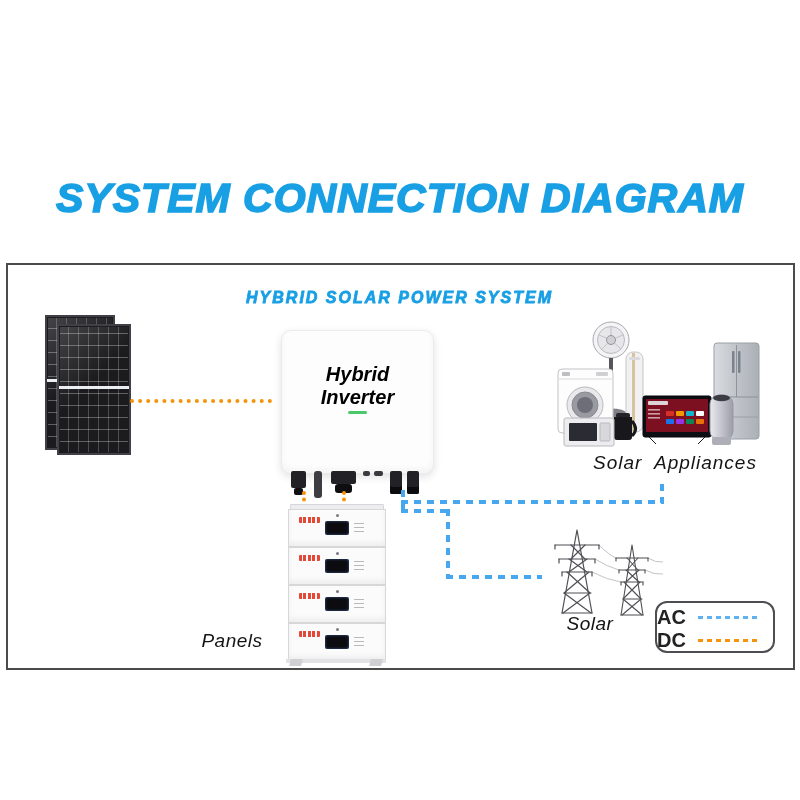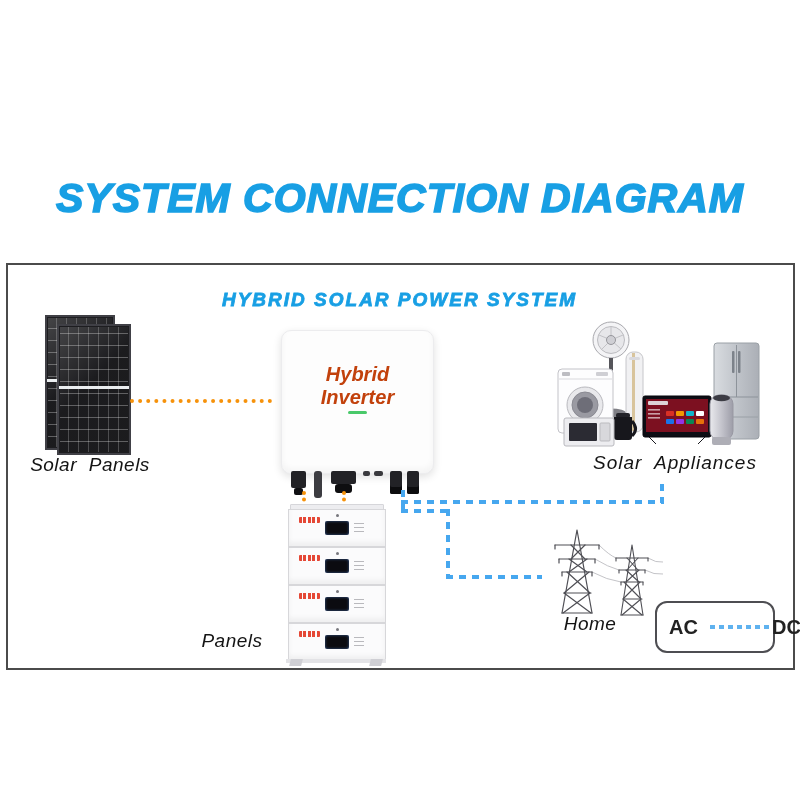--- a/index.html
+++ b/index.html
@@ -3,21 +3,21 @@
 <meta charset="utf-8">
 <style>
   html,body{margin:0;padding:0;background:#fff;}
   .stage{position:relative;width:800px;height:800px;background:#fff;overflow:hidden;
          font-family:Liberation Sans, sans-serif;margin-top:13px;}
   
   .title{position:absolute;top:162px;left:0;width:800px;margin:0;text-align:center;
          font-size:41px;font-weight:bold;font-style:italic;letter-spacing:1px;
          color:var(--title-blue,#189FE4);-webkit-text-stroke:1.6px var(--title-blue,#189FE4);}
   .subtitle{position:absolute;top:276px;left:6px;width:787px;margin:0;text-align:center;
-         font-size:19px;font-weight:bold;font-style:italic;letter-spacing:2px;
+         font-size:16px;font-weight:bold;font-style:italic;letter-spacing:2px;
          color:var(--title-blue,#189FE4);-webkit-text-stroke:.8px var(--title-blue,#189FE4);}
   
   .frame{position:absolute;left:6px;top:250px;width:785px;height:403px;
          border:2px solid var(--border-gray,#4b4b4b);background:#fff;}
   
   .lbl{position:absolute;font-style:italic;font-size:19px;color:#141414;
        text-align:center;letter-spacing:.5px;word-spacing:6px;}
   
   .panel{position:absolute;background:
       linear-gradient(135deg,rgba(255,255,255,.20) 0%,rgba(255,255,255,.02) 45%),
@@ -31,62 +31,61 @@
   .dot-v{position:absolute;width:0;border-left:4px dotted var(--dc-orange,#F6920B);}
   .dash-h{position:absolute;height:4px;
       background:repeating-linear-gradient(90deg,var(--ac-blue,#46A7EF) 0 7px,transparent 7px 13px);}
   .dash-v{position:absolute;width:4px;
       background:repeating-linear-gradient(180deg,var(--ac-blue,#46A7EF) 0 7px,transparent 7px 13px);}
   
   .inverter{position:absolute;left:281px;top:317px;width:151px;height:142px;border-radius:10px;
       background:#fdfdfd;border:1px solid #ececee;
       box-shadow:0 3px 8px rgba(0,0,0,.12), inset 0 -4px 6px rgba(0,0,0,.04);}
   .inv-text{position:absolute;top:32px;left:0;width:100%;text-align:center;
-      font-style:italic;font-weight:600;font-size:20px;line-height:23px;color:#c2410c;}
+      font-style:italic;font-weight:600;font-size:20px;line-height:23px;color:#000000;}
   .inv-led{position:absolute;left:66px;top:80px;width:19px;height:3px;border-radius:2px;
       background:var(--led-green,#49C96A);}
   .conn{position:absolute;background:#222226;border-radius:2px;}
   
   .bat-top{position:absolute;left:290px;top:491px;width:92px;height:5px;background:#ededf0;
       border:1px solid #d6d6da;border-radius:1px;}
   .bat-mod{position:absolute;left:288px;width:96px;height:36px;background:#fbfbfc;
       border:1px solid #d7d7da;box-shadow:inset 0 -4px 5px rgba(0,0,0,.05);}
   .bat-logo{position:absolute;left:10px;top:7px;width:21px;height:6px;border-radius:1px;opacity:.9;
       background:repeating-linear-gradient(90deg,#e23420 0 3px,transparent 3px 4.5px);}
   .bat-btn{position:absolute;left:47px;top:4px;width:3px;height:3px;border-radius:50%;background:#77777d;}
   .bat-screen{position:absolute;left:36px;top:11px;width:24px;height:14px;border-radius:2px;
       background:#0b0b10;box-shadow:inset 0 0 3px rgba(100,160,255,.55);}
   .bat-txt{position:absolute;left:65px;top:13px;width:10px;height:9px;
       background:repeating-linear-gradient(180deg,#b9b9bd 0 1.5px,transparent 1.5px 4px);}
   .bat-base{position:absolute;left:286px;top:646px;width:100px;height:4px;background:#e3e3e6;}
   .bat-foot{position:absolute;top:646px;width:12px;height:7px;background:#cfcfd4;transform:skewX(-14deg);}
   
   .legend{position:absolute;left:655px;top:588px;width:120px;height:52px;border-radius:12px;
-      border:2px solid #4e4e52;background:#fff;display:flex;flex-direction:row;
-      justify-content:space-around;padding:3px 12px;box-sizing:border-box;}
+      border:2px solid #4e4e52;background:#fff;display:flex;flex-direction:column;
+      justify-content:space-around;padding:3px 0;box-sizing:border-box;}
   .leg-row{display:flex;align-items:center;gap:9px;}
   .leg-lbl{font-size:20px;font-weight:bold;color:#222;width:32px;}
   .leg-line{width:62px;height:3.5px;}
   .leg-ac{background:repeating-linear-gradient(90deg,#5FB2EF 0 5px,transparent 5px 9px);}
   .leg-dc{background:repeating-linear-gradient(90deg,var(--dc-orange,#F6920B) 0 5px,transparent 5px 9px);}
   svg{display:block;}
 </style>
 </head>
 <body>
 
 <div class="stage">
 
   <h1 class="title">SYSTEM CONNECTION DIAGRAM</h1>
 
   <div class="frame"></div>
   <h2 class="subtitle">HYBRID SOLAR POWER SYSTEM</h2>
 
   <div class="panel" style="left:45px;top:302px;width:66px;height:131px;"></div>
   <div class="panel" style="left:57px;top:311px;width:70px;height:127px;"></div>
-  <div class="lbl" style="left:10px;top:441px;width:160px;">Solar Panels</div>
 
   <div class="dot-h" style="left:130px;top:386px;width:142px;"></div>
 
   <div class="inverter">
     <div class="inv-text">
       <span>Hybrid</span><br>
       <span>Inverter</span>
     </div>
     <div class="inv-led"></div>
   </div>
@@ -243,21 +242,21 @@
     </g>
     <g stroke="#4f4f55" stroke-width="1.1" fill="none" stroke-linecap="round">
       <path d="M97,20 L86,90 M97,20 L108,90"></path>
       <path d="M81,33 L113,33 M84,45 L110,45 M86,57 L108,57"></path>
       <path d="M81,33 v3 M113,33 v3 M84,45 v3 M110,45 v3 M86,57 v3 M108,57 v3"></path>
       <path d="M92,33 L103,45 M103,33 L92,45 M91,45 L104,57 M104,45 L91,57"></path>
       <path d="M89,57 L106,74 M105,57 L88,74 M88,74 L107,90 M106,74 L87,90"></path>
       <path d="M88,74 L107,74 M86,90 L108,90"></path>
     </g>
   </svg>
-  <div class="lbl" style="left:545px;top:600px;width:90px;">Home</div>
+  <div class="lbl" style="left:545px;top:600px;width:90px;">Solar</div>
 
   <div class="legend">
     <div class="leg-row">
       <span class="leg-lbl">AC</span>
       <span class="leg-line leg-ac"></span>
     </div>
     <div class="leg-row">
       <span class="leg-lbl">DC</span>
       <span class="leg-line leg-dc"></span>
     </div>

